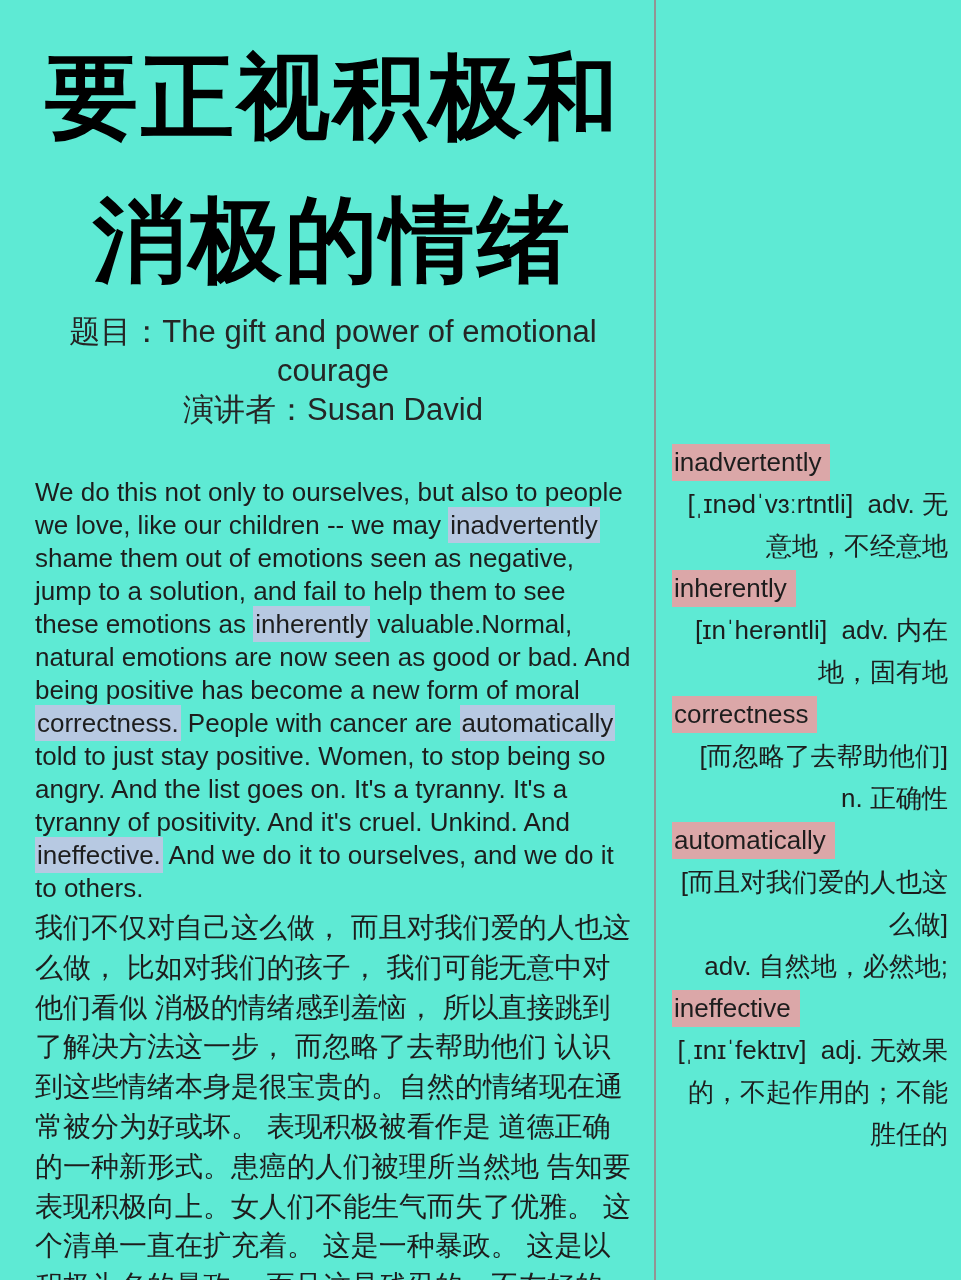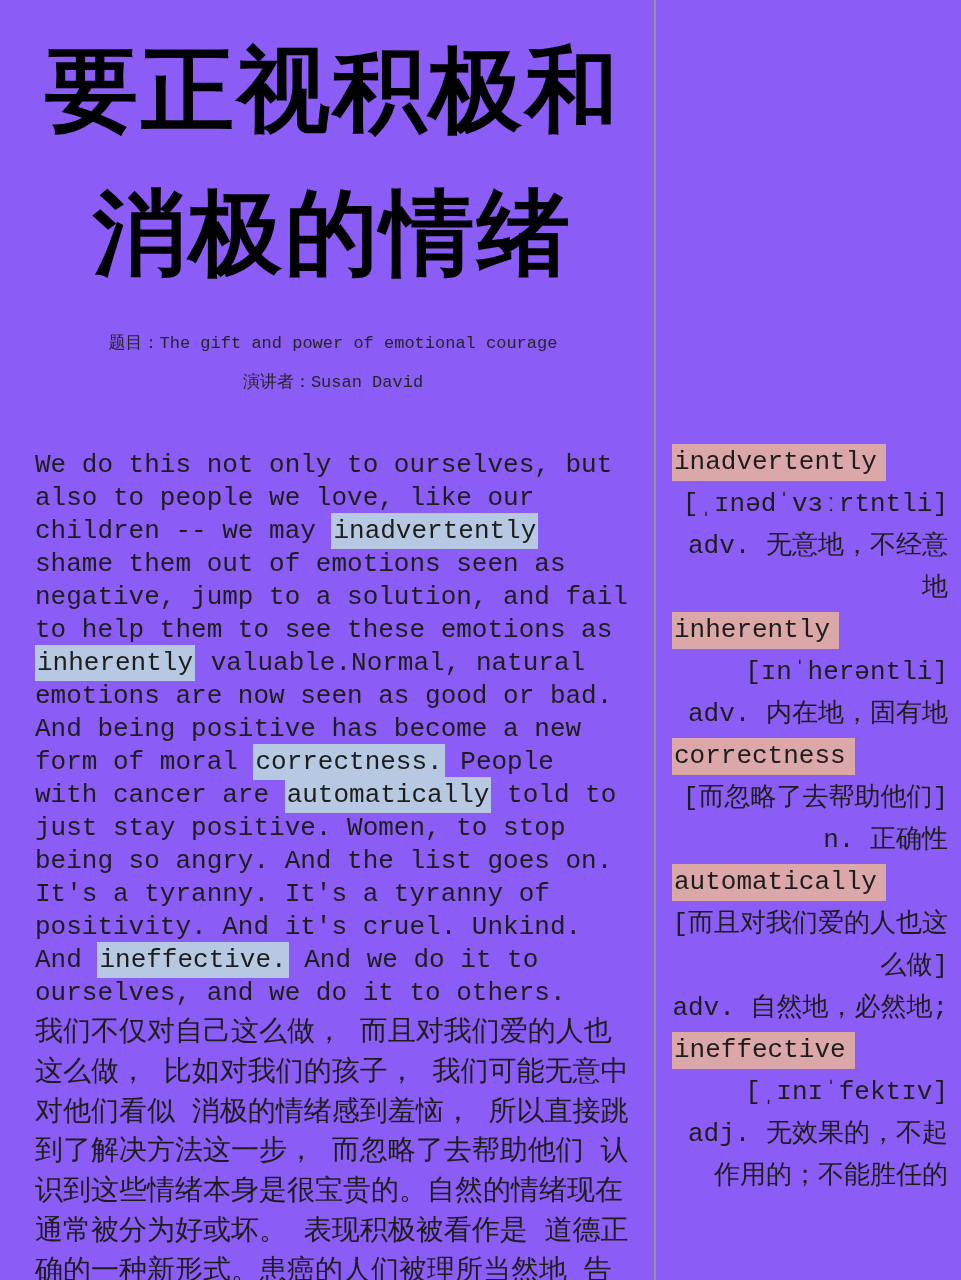--- a/index.html
+++ b/index.html
@@ -5,43 +5,43 @@
   html, body {
     margin: 0;
     padding: 0;
     background: #ffffff;
   }
   .page {
     position: relative;
     width: 961px;
     height: 1280px;
     overflow: hidden;
-    background: #8b5cf6;
-    font-family: Liberation Mono, monospace;
+    background: #5eead4;
+    font-family: Liberation Sans, sans-serif;
     color: #1d1d1d;
   }
   .main {
     position: absolute;
     left: 35px;
     top: 0;
     width: 596px;
   }
   .title {
     margin-top: 26px;
     text-align: center;
     font-size: 93px;
     line-height: 143px;
     font-weight: 900;
     letter-spacing: 3px;
     color: #000000;
   }
   .meta {
-    margin-top: 12px;
+    margin-top: 0;
     text-align: center;
-    font-size: 17px;
+    font-size: 31px;
     line-height: 39px;
     color: #252525;
   }
   .en {
     margin: 47px 0 0 0;
     font-size: 26px;
     line-height: 33px;
     color: #1d1d1d;
   }
   .zh {

